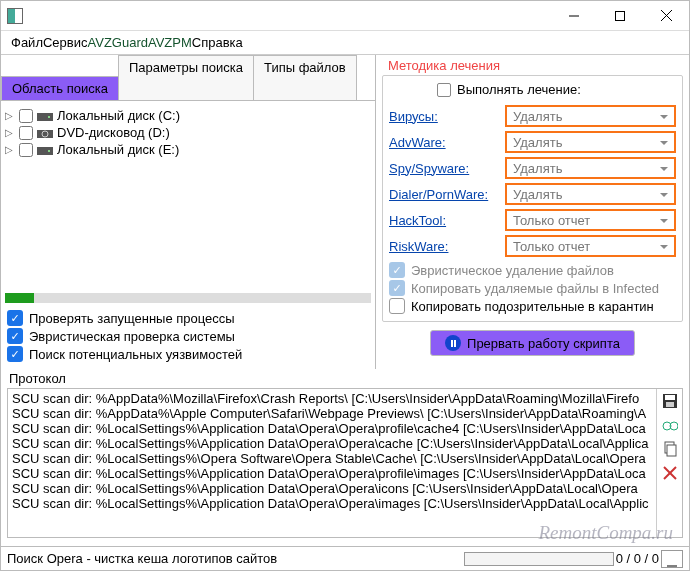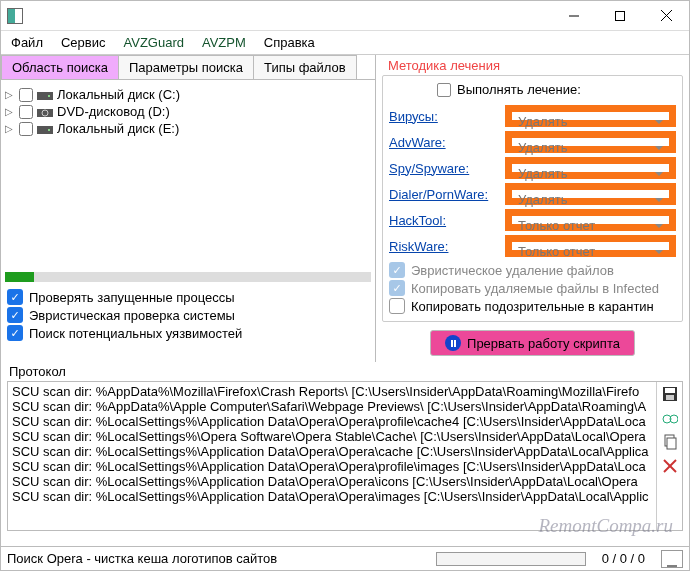--- a/index.html
+++ b/index.html
@@ -1,57 +1,57 @@
 <!DOCTYPE html>
 <html><head>
 <meta charset="utf-8">
 <style>
 * { box-sizing: border-box; margin: 0; padding: 0; font-family: "Segoe UI", Tahoma, sans-serif; font-size: 13px; }
 body { background: #fff; width: 690px; height: 571px; overflow: hidden; display: flex; flex-direction: column; border: 1px solid #bbb; }
 .titlebar { height: 30px; display: flex; align-items: center; padding: 0 0 0 6px; border-bottom: 1px solid #ddd; }
 .app-icon { width: 16px; height: 16px; border: 1px solid #666; background: linear-gradient(90deg,#4a9 50%,#fff 50%); margin-right: auto; }
 .winbtn { width: 46px; height: 30px; display: flex; align-items: center; justify-content: center; cursor: pointer; }
-.menubar { padding: 4px 10px; display: flex; gap: 18px; }
+.menubar { padding: 4px 10px; display: flex; }
 .menubar .disabled { color: #14532d; }
 .main { display: flex; flex: 0 0 auto; border-top: 1px solid #ccc; }
 .left { width: 375px; border-right: 1px solid #bbb; display: flex; flex-direction: column; }
 .tabs { display: flex; border-bottom: 1px solid #bbb; }
 .tab { padding: 4px 10px; border: 1px solid #bbb; border-bottom: none; margin-right: -1px; background: #f7f7f7; cursor: pointer; }
-.tab.active { background: #f0abfc; }
+.tab.active { background: #8b5cf6; margin-top: 21px; }
 .tree { height: 190px; padding: 6px 4px; overflow: auto; }
 .tree-row { display: flex; align-items: center; gap: 4px; padding: 1px 0; }
 .expander { width: 10px; color: #666; font-size: 10px; }
 .drive-icon { width: 16px; height: 14px; }
 .progress { height: 10px; margin: 2px 4px; background: #ddd; position: relative; }
 .progress .fill { height: 100%; background: #1e9c1e; width: 8%; }
 .chks { padding: 4px 6px 6px; }
 .chk { display: flex; align-items: center; gap: 6px; padding: 1px 0; }
 .chk .box { width: 16px; height: 16px; border-radius: 3px; display: flex; align-items: center; justify-content: center; color: #fff; font-size: 11px; }
 .chk .box.on { background: #1a73e8; }
 .chk .box.off { border: 1px solid #999; }
 .right { flex: 1; padding: 0 6px 6px; }
 .group-title { color: #ef4444; padding: 3px 6px 0; }
 .group { border: 1px solid #ccc; border-radius: 2px; padding: 6px; margin-top: 2px; }
 .treat-row { display: flex; align-items: center; gap: 6px; margin-bottom: 4px; }
 .treat-row.top { margin-bottom: 8px; padding-left: 48px; }
 .label { width: 110px; color: #0645ad; text-decoration: underline; }
-.sel { flex: 1; height: 22px; border: 7px solid #f97316; padding: 2px 18px 2px 6px; color: #777; position: relative; background: #fff; }
+.sel { flex: 1; height: 22px; border: 2px solid #f97316; padding: 2px 18px 2px 6px; color: #777; position: relative; background: #fff; }
 .sel::after { content: ""; position: absolute; right: 6px; top: 8px; border: 4px solid transparent; border-top-color: #888; }
 .right .chk .lbltxt { color: #888; }
 .right .chk .lbltxt.enabled { color: #000; }
-.stopbtn { margin: 8px auto 0; display: flex; align-items: center; justify-content: center; gap: 6px; padding: 4px 14px; border: 1px solid #bbb; border-radius: 3px; background: #ec4899; cursor: pointer; width: fit-content; }
+.stopbtn { margin: 8px auto 0; display: flex; align-items: center; justify-content: center; gap: 6px; padding: 4px 14px; border: 1px solid #bbb; border-radius: 3px; background: #8b5cf6; cursor: pointer; width: fit-content; }
 .pause-ic { width: 16px; height: 16px; border-radius: 50%; background: #1144cc; display: flex; align-items: center; justify-content: center; }
 .pause-ic::before { content: ""; width: 2px; height: 7px; background: #fff; box-shadow: 3px 0 #fff; margin-left: -3px; }
 .proto-label { padding: 2px 8px 0; }
 .proto-wrap { display: flex; border: 1px solid #bbb; margin: 2px 6px 4px; height: 150px; }
 .proto-text { flex: 1; overflow: auto; padding: 2px 4px; font-size: 12px; white-space: nowrap; }
 .proto-side { width: 26px; border-left: 1px solid #ccc; display: flex; flex-direction: column; align-items: center; gap: 8px; padding-top: 4px; }
 .sideic { width: 16px; height: 16px; cursor: pointer; }
 .watermark { color: rgba(120,120,140,.55); font-style: italic; font-family: "Times New Roman", serif; font-size: 19px; text-align: right; padding: 0 16px; margin-top: -20px; }
-.statusbar { border-top: 1px solid #bbb; display: flex; align-items: center; height: 24px; padding: 0 6px; gap: 16px; margin-top: auto; }
+.statusbar { border-top: 1px solid #bbb; display: flex; align-items: center; height: 24px; padding: 0 6px; gap: 2px; margin-top: auto; }
 .status-prog { width: 150px; height: 14px; border: 1px solid #999; margin-left: auto; position: relative; background: #f4f4f4; }
 .status-min { width: 22px; height: 18px; border: 1px solid #999; display: flex; align-items: flex-end; justify-content: center; }
 input[type=checkbox]{ width:14px; height:14px; }
 </style>
 </head>
 <body>
 
 <div class="titlebar">
   <div class="app-icon"></div>
   <div class="winbtn">
@@ -186,22 +186,22 @@
     </div>
   </div>
 </div>
 
 <div class="proto-label">Протокол</div>
 <div class="proto-wrap">
   <div class="proto-text" id="proto-text">
       <div>SCU scan dir: %AppData%\Mozilla\Firefox\Crash Reports\ [C:\Users\Insider\AppData\Roaming\Mozilla\Firefo</div>
       <div>SCU scan dir: %AppData%\Apple Computer\Safari\Webpage Previews\ [C:\Users\Insider\AppData\Roaming\A</div>
       <div>SCU scan dir: %LocalSettings%\Application Data\Opera\Opera\profile\cache4 [C:\Users\Insider\AppData\Loca</div>
+      <div>SCU scan dir: %LocalSettings%\Application Data\Opera\Opera\cache [C:\Users\Insider\AppData\Local\Applica</div>
       <div>SCU scan dir: %LocalSettings%\Opera Software\Opera Stable\Cache\ [C:\Users\Insider\AppData\Local\Opera</div>
-      <div>SCU scan dir: %LocalSettings%\Application Data\Opera\Opera\cache [C:\Users\Insider\AppData\Local\Applica</div>
       <div>SCU scan dir: %LocalSettings%\Application Data\Opera\Opera\profile\images [C:\Users\Insider\AppData\Loca</div>
       <div>SCU scan dir: %LocalSettings%\Application Data\Opera\Opera\icons [C:\Users\Insider\AppData\Local\Opera</div>
       <div>SCU scan dir: %LocalSettings%\Application Data\Opera\Opera\images [C:\Users\Insider\AppData\Local\Applic</div>
     </div>
   <div class="proto-side">
     <svg class="sideic">
         <rect x="1" y="1" width="14" height="14" fill="#333"></rect>
         <rect x="3" y="2" width="10" height="5" fill="#fff"></rect>
         <rect x="4" y="9" width="8" height="5" fill="#ccc"></rect>
       </svg>

